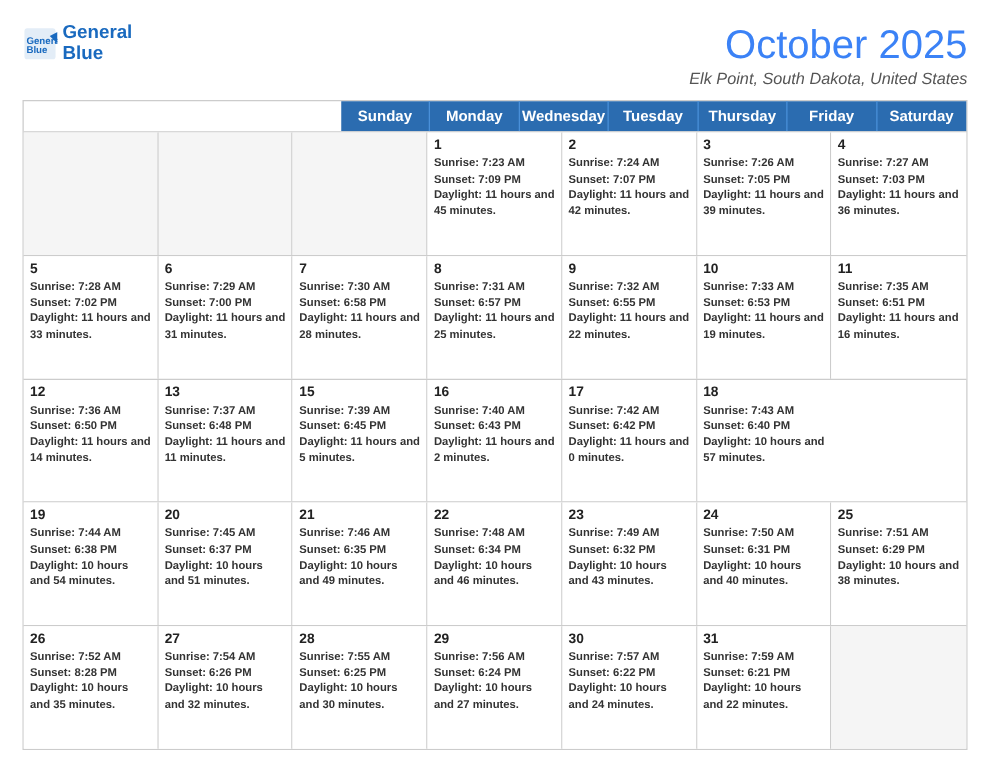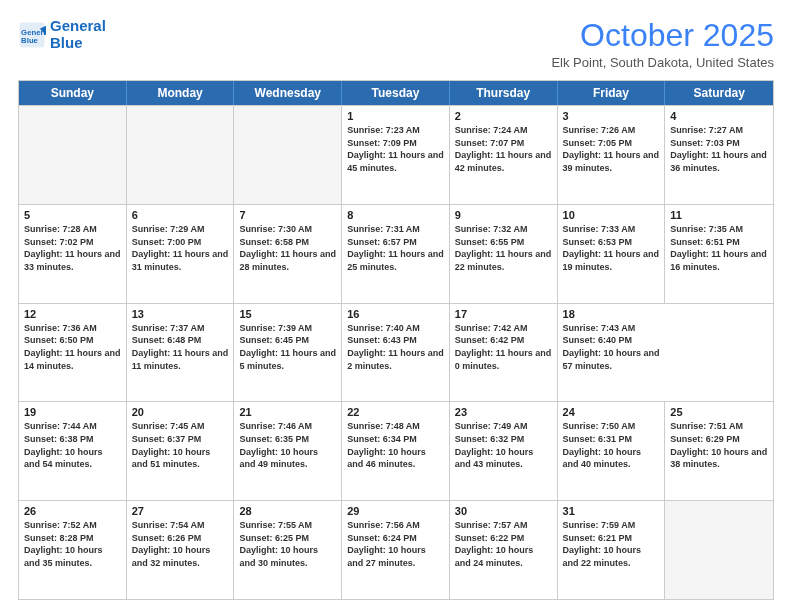--- a/index.html
+++ b/index.html
@@ -48,26 +48,28 @@
     .main-title {
       font-size: 32px;
       font-weight: normal;
       color: #3b82f6;
       line-height: 1.1;
     }
     .subtitle {
       font-size: 13px;
       color: #555;
       margin-top: 2px;
+      font-style: italic;
     }
     .calendar {
       flex: 1;
       display: flex;
       flex-direction: column;
       border: 1px solid #ccc;
+      align-items: flex-end;
     }
     .cal-header-row {
       display: grid;
       grid-template-columns: repeat(7, 1fr);
       background: #2b6cb0;
     }
     .cal-header-cell {
       color: #fff;
       font-size: 12px;
       font-weight: bold;

